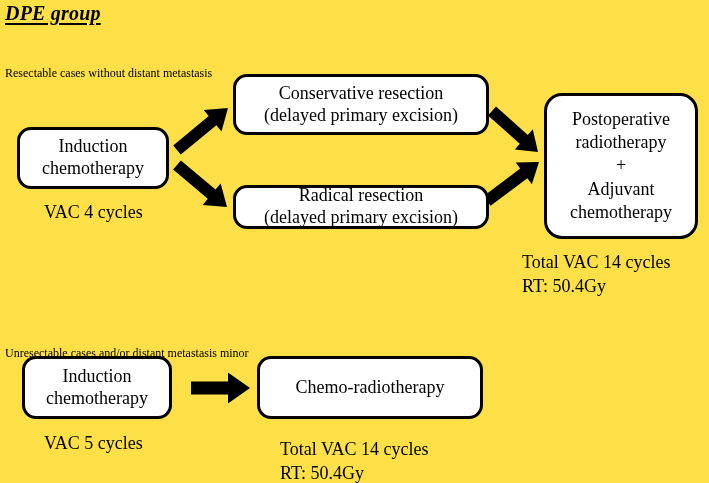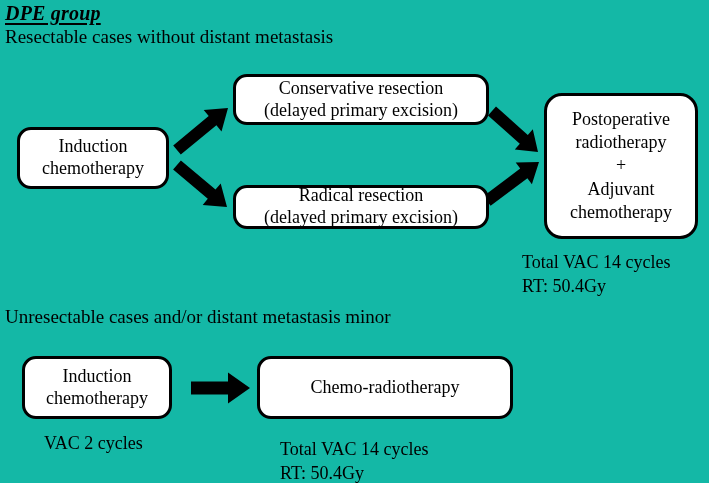--- a/index.html
+++ b/index.html
@@ -1,50 +1,50 @@
 <!DOCTYPE html>
 <html><head>
 <meta charset="utf-8">
 <style>
   html,body{margin:0;padding:0;background:#ffffff;}
   .canvas{
-    position:relative;width:709px;height:483px;background:#14b8a6;
+    position:relative;width:709px;height:483px;background:#fde047;
     font-family:"Liberation Serif","DejaVu Serif",serif;color:#000;overflow:hidden;
   }
   .arrows{position:absolute;left:0;top:0;width:709px;height:483px;pointer-events:none;}
   .heading{
     position:absolute;font-size:20px;font-weight:bold;font-style:italic;
     text-decoration:underline;text-decoration-thickness:2px;text-underline-offset:3px;
     letter-spacing:0.2px;
   }
-  .subtitle{position:absolute;font-size:19px;}
+  .subtitle{position:absolute;font-size:12px;margin-top:40px;}
   .flowbox{
     position:absolute;border:3px solid #000;border-radius:14px;background:#fff;
     display:flex;align-items:center;justify-content:center;text-align:center;
     font-size:18px;line-height:1.22;white-space:pre-line;box-sizing:border-box;
   }
   .cond-label{position:absolute;font-size:18px;}
   .note{position:absolute;font-size:18px;line-height:24px;white-space:pre-line;}
 
   #dpe-heading{left:5px;top:2px;}
   #dpe-subtitle{left:5px;top:26px;}
   #cr-label{left:249px;top:48px;}
-  #box-conservative{left:233px;top:74px;width:256px;height:51px;}
+  #box-conservative{left:233px;top:74px;width:256px;height:61px;}
   #box-induction-dpe{left:17px;top:127px;width:152px;height:62px;}
   #vac4-note{left:44px;top:200px;}
   #minor-label{left:247px;top:157px;}
   #box-radical{left:233px;top:185px;width:256px;height:44px;}
   #box-postop{left:544px;top:93px;width:154px;height:146px;border-radius:18px;line-height:1.28;}
   #postop-note{left:522px;top:250px;}
 
   #crt-heading{left:5px;top:282px;}
   #crt-subtitle{left:5px;top:306px;}
   #box-induction-crt{left:22px;top:356px;width:150px;height:63px;}
   #vac3-note{left:44px;top:431px;}
-  #box-chemoradio{left:257px;top:356px;width:256px;height:63px;}
+  #box-chemoradio{left:257px;top:356px;width:226px;height:63px;}
   #crt-note{left:280px;top:437px;}
 </style>
 </head>
 <body>
 
 <div class="canvas">
 
   <svg class="arrows" id="arrow-layer" viewBox="0 0 709 483" xmlns="http://www.w3.org/2000/svg">
       <polygon points="180.8,154.6 216.4,125.3 221.5,131.5 228.0,108.0 203.7,109.9 208.7,116.1 173.2,145.4" fill="#000000"></polygon>
       <polygon points="173.1,169.6 207.8,198.7 202.7,204.9 227.0,207.0 220.7,183.4 215.5,189.5 180.9,160.4" fill="#000000"></polygon>
@@ -54,35 +54,36 @@
     </svg>
 
   <div class="heading" id="dpe-heading">DPE group</div>
   <div class="subtitle" id="dpe-subtitle">Resectable cases without distant metastasis</div>
 
   <div class="flowbox" id="box-conservative">Conservative resection
 (delayed primary excision)</div>
 
   <div class="flowbox" id="box-induction-dpe">Induction
 chemotherapy</div>
+  <div class="note" id="vac4-note">VAC 4 cycles</div>
 
   <div class="flowbox" id="box-radical">Radical resection
 (delayed primary excision)</div>
 
   <div class="flowbox" id="box-postop">Postoperative
 radiotherapy
 +
 Adjuvant
 chemotherapy</div>
   <div class="note" id="postop-note">Total VAC 14 cycles
 RT: 50.4Gy</div>
 
   <div class="subtitle" id="crt-subtitle">Unresectable cases and/or distant metastasis minor</div>
 
   <div class="flowbox" id="box-induction-crt">Induction
 chemotherapy</div>
-  <div class="note" id="vac3-note">VAC 2 cycles</div>
+  <div class="note" id="vac3-note">VAC 5 cycles</div>
 
   <div class="flowbox" id="box-chemoradio">Chemo-radiotherapy</div>
   <div class="note" id="crt-note">Total VAC 14 cycles
 RT: 50.4Gy</div>
 
 </div>
 
 </body></html>

